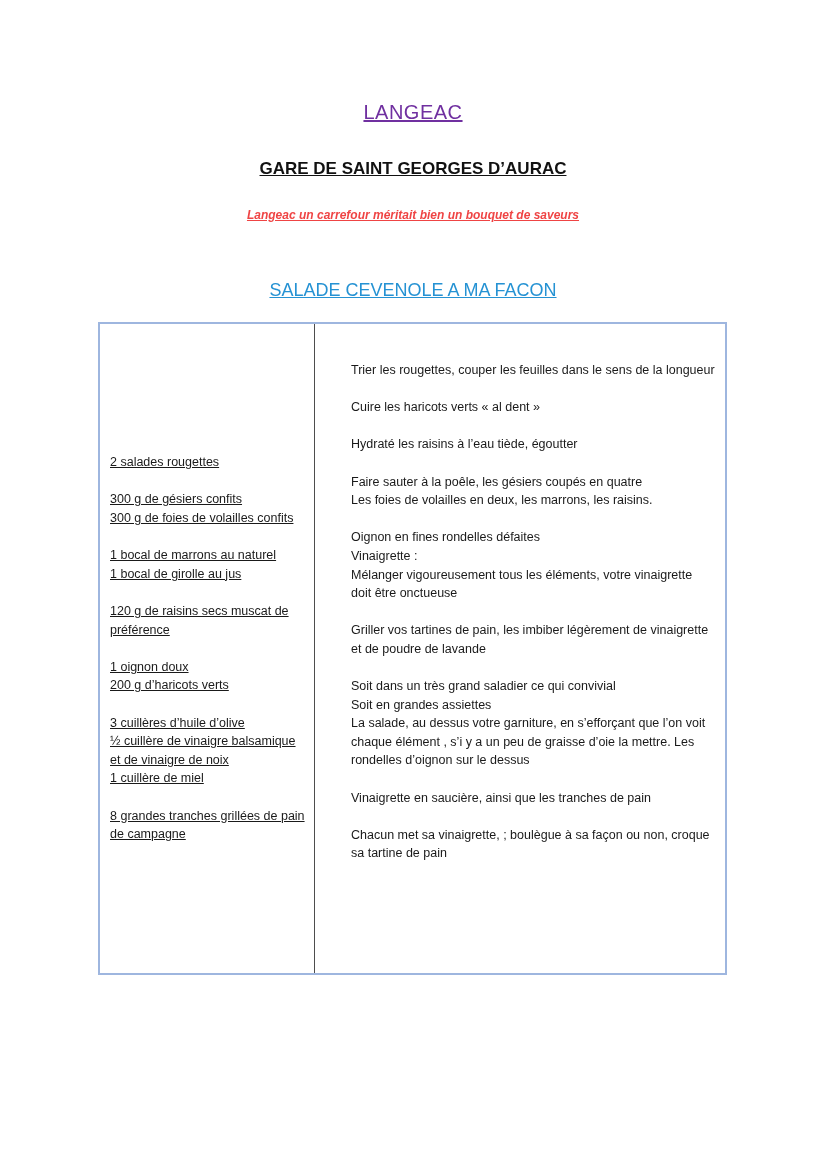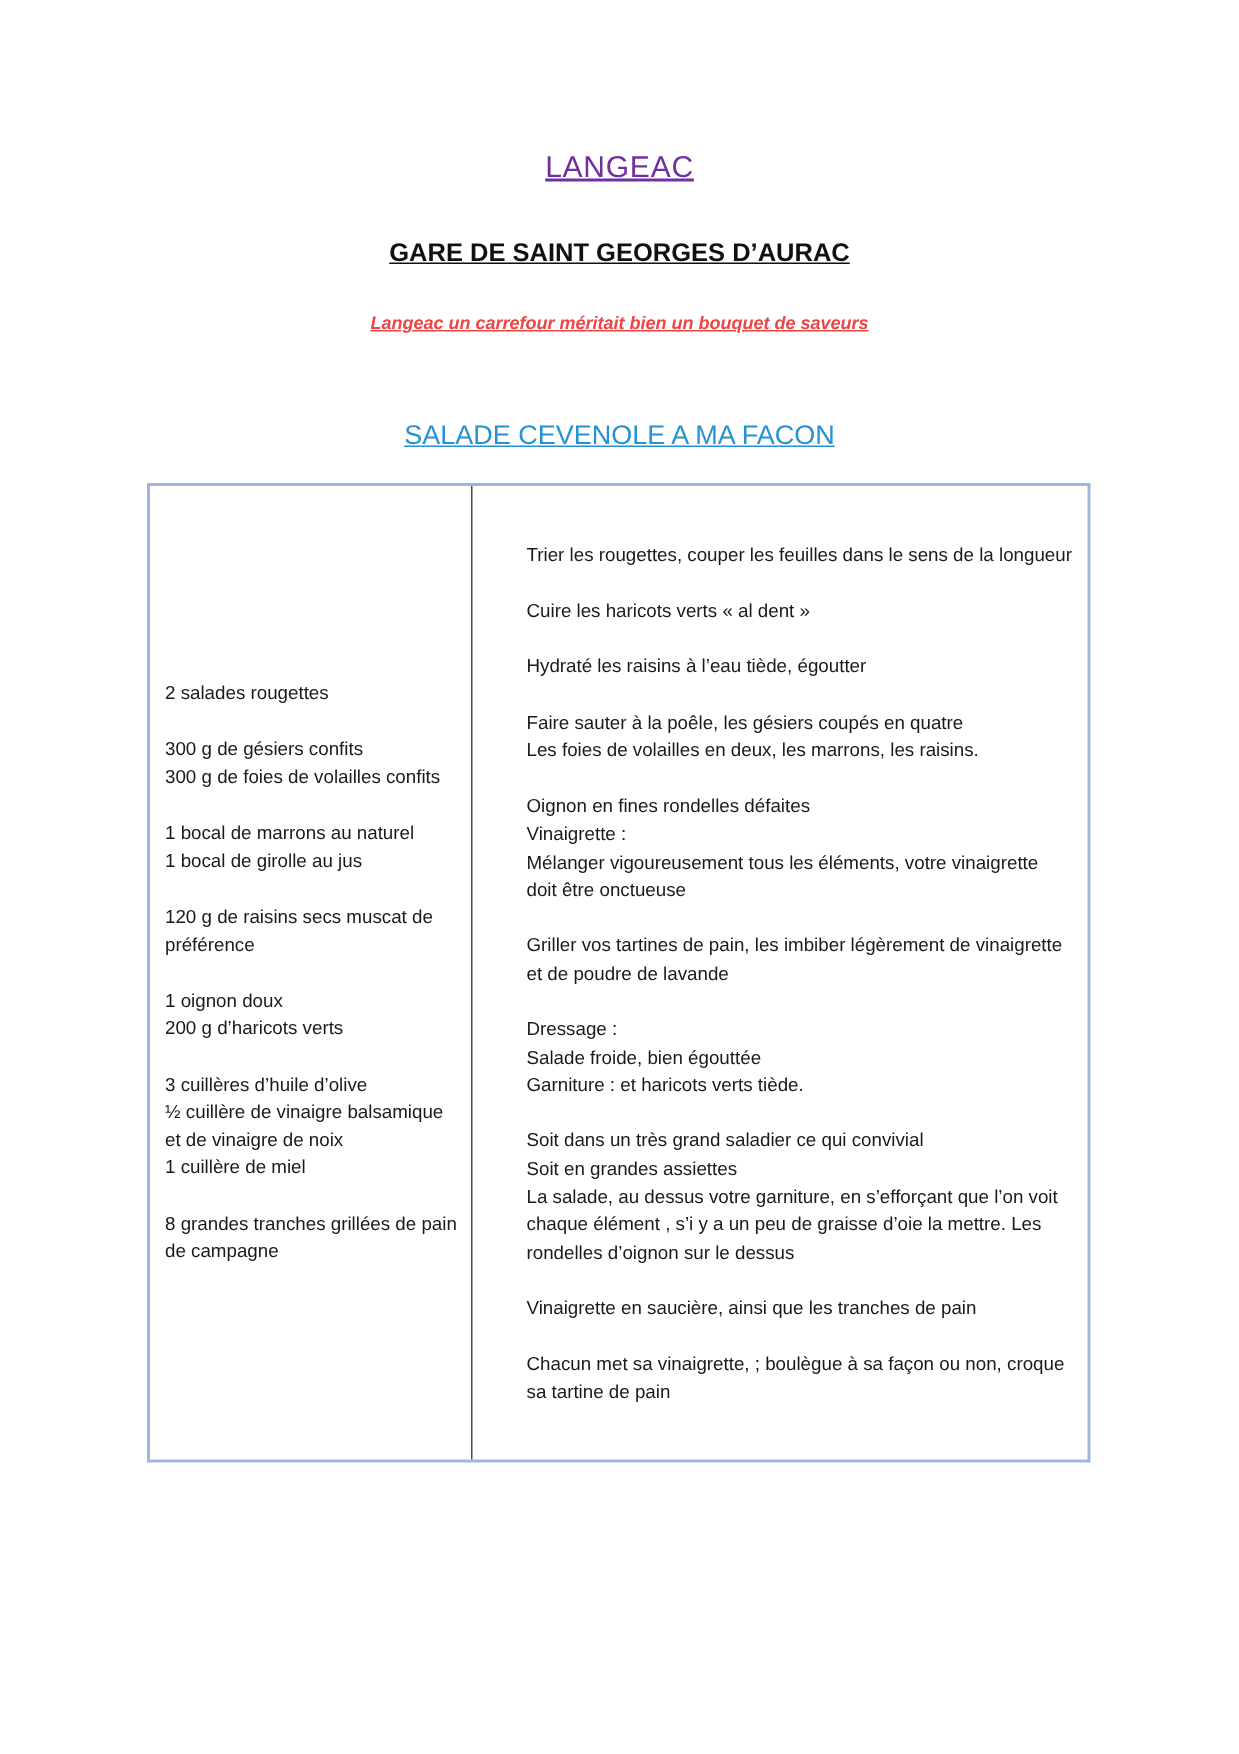--- a/index.html
+++ b/index.html
@@ -53,20 +53,21 @@
     display: flex;
     background: #ffffff;
   }
   .col-ingredients {
     width: 215px;
     border-right: 1px solid #4d4d4d;
     display: flex;
     flex-direction: column;
     justify-content: center;
     padding: 0 9px 0 10px;
+    text-decoration: underline;
   }
   .col-instructions {
     flex: 1;
     padding: 37px 10px 8px 8px;
     overflow: hidden;
     margin-left: 28px;
   }
   .para {
     font-size: 12.5px;
     line-height: 18.6px;
@@ -107,23 +108,20 @@
     <div class="col-instructions">
         <p class="para">Trier les rougettes, couper les feuilles dans le sens de la longueur</p>
         <p class="para">Cuire les haricots verts « al dent »</p>
         <p class="para">Hydraté les raisins à l’eau tiède, égoutter</p>
         <p class="para">Faire sauter à la poêle, les gésiers coupés en quatre
 Les foies de volailles en deux, les marrons, les raisins.</p>
         <p class="para">Oignon en fines rondelles défaites
 Vinaigrette :
 Mélanger vigoureusement tous les éléments, votre vinaigrette doit être onctueuse</p>
         <p class="para">Griller vos tartines de pain, les imbiber légèrement de vinaigrette et de poudre de lavande</p>
-        <p class="para">Dressage :
-Salade froide, bien égouttée
-Garniture : et haricots verts tiède.</p>
         <p class="para">Soit dans un très grand saladier ce qui convivial
 Soit en grandes assiettes
 La salade, au dessus votre garniture, en s’efforçant que l’on voit chaque élément , s’i y  a un peu de graisse d’oie la mettre. Les rondelles d’oignon sur le dessus</p>
         <p class="para">Vinaigrette en saucière, ainsi que les tranches de pain</p>
         <p class="para">Chacun met sa vinaigrette, ; boulègue à sa façon ou non, croque sa tartine de pain</p>
       </div>
   </div>
 
 </div>
 

